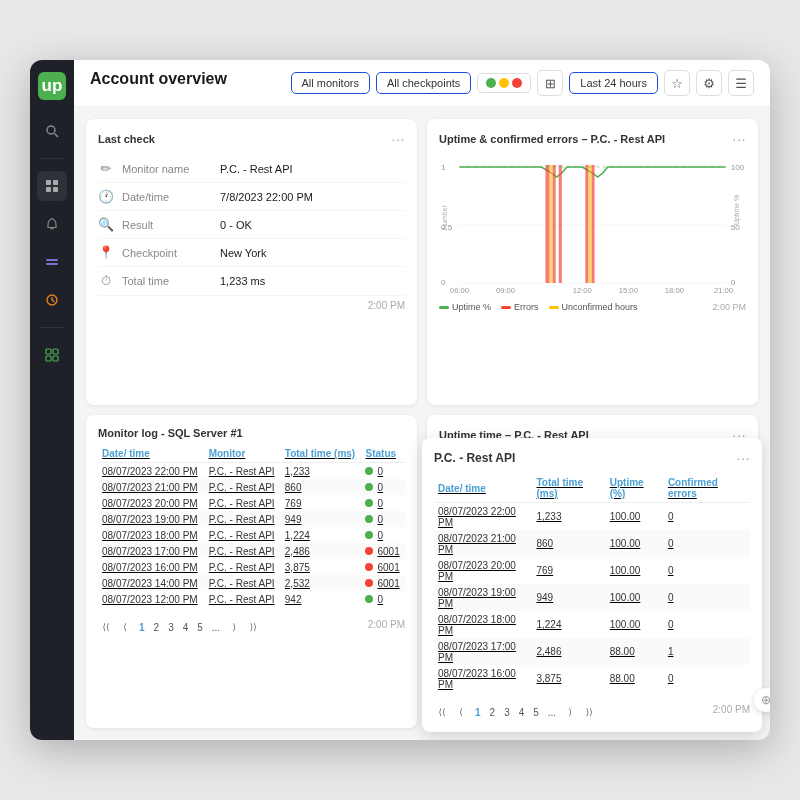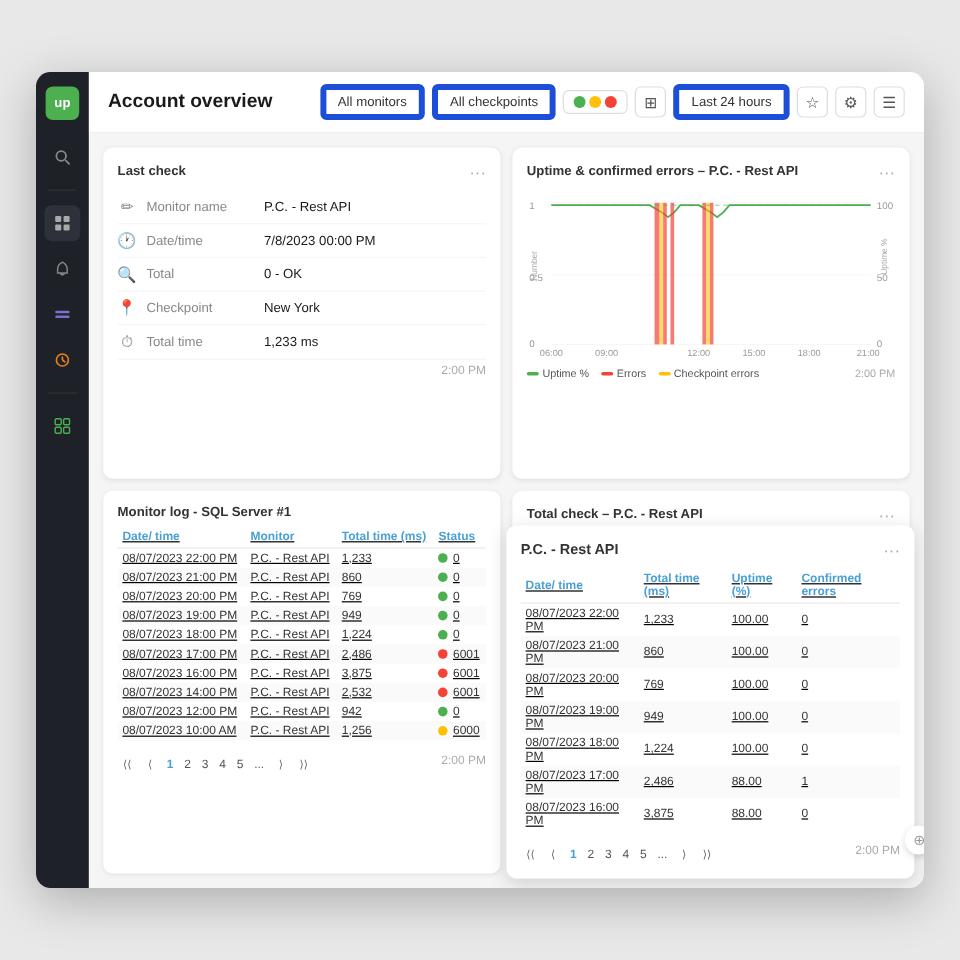--- a/index.html
+++ b/index.html
@@ -40,21 +40,21 @@
     .sidebar-logo {
       width: 28px;
       height: 28px;
       background: #4CAF50;
       border-radius: 6px;
       display: flex;
       align-items: center;
       justify-content: center;
       color: white;
       font-weight: 700;
-      font-size: 11px;
+      font-size: 17px;
       margin-bottom: 8px;
     }
     .sidebar-icon {
       width: 30px;
       height: 30px;
       display: flex;
       align-items: center;
       justify-content: center;
       border-radius: 6px;
       color: #666;
@@ -70,37 +70,37 @@
       display: flex;
       flex-direction: column;
       overflow: hidden;
     }
 
     
     .header {
       background: white;
       padding: 10px 16px;
       display: flex;
-      align-items: center;
+      align-items: flex-start;
       justify-content: space-between;
       border-bottom: 1px solid #eee;
     }
     .header-title {
       font-size: 16px;
       font-weight: 600;
       color: #1a1a1a;
     }
     .header-controls {
       display: flex;
       align-items: center;
       gap: 6px;
     }
     .btn-header {
       padding: 4px 10px;
-      border: 5px solid #1d4ed8;
+      border: 1px solid #1d4ed8;
       border-radius: 5px;
       background: white;
       font-size: 11px;
       cursor: pointer;
       color: #333;
     }
     .traffic-lights {
       display: flex;
       gap: 3px;
       padding: 4px 8px;
@@ -358,25 +358,25 @@
           <span class="card-menu">···</span>
         </div>
         <div class="check-row">
           <span class="check-icon">✏</span>
           <span class="check-label">Monitor name</span>
           <span class="check-value">P.C. - Rest API</span>
         </div>
         <div class="check-row">
           <span class="check-icon">🕐</span>
           <span class="check-label">Date/time</span>
-          <span class="check-value">7/8/2023 00:00 PM</span>
+          <span class="check-value">7/8/2023 22:00 PM</span>
         </div>
         <div class="check-row">
           <span class="check-icon">🔍</span>
-          <span class="check-label">Total</span>
+          <span class="check-label">Result</span>
           <span class="check-value">0 - OK</span>
         </div>
         <div class="check-row">
           <span class="check-icon">📍</span>
           <span class="check-label">Checkpoint</span>
           <span class="check-value">New York</span>
         </div>
         <div class="check-row">
           <span class="check-icon">⏱</span>
           <span class="check-label">Total time</span>
@@ -433,21 +433,21 @@
           <div class="legend-item">
             <div class="legend-color" style="background:#4CAF50"></div>
             <span>Uptime %</span>
           </div>
           <div class="legend-item">
             <div class="legend-color" style="background:#F44336"></div>
             <span>Errors</span>
           </div>
           <div class="legend-item">
             <div class="legend-color" style="background:#FFC107"></div>
-            <span>Checkpoint errors</span>
+            <span>Unconfirmed hours</span>
           </div>
           <span style="margin-left:auto;font-size:9px;color:#aaa">2:00 PM</span>
         </div>
       </div>
 
       <div class="card monitor-log-card">
         <div class="log-title">Monitor log - SQL Server #1</div>
         <table>
           <thead>
             <tr>
@@ -521,28 +521,20 @@
     <td>
                   <div class="status-col"><span class="status-dot dot-red"></span>6001</div>
                 </td>
   </tr>
               <tr>
     <td>08/07/2023 12:00 PM</td>
     <td>P.C. - Rest API</td>
     <td>942</td>
     <td>
                   <div class="status-col"><span class="status-dot dot-green"></span>0</div>
-                </td>
-  </tr>
-              <tr>
-    <td>08/07/2023 10:00 AM</td>
-    <td>P.C. - Rest API</td>
-    <td>1,256</td>
-    <td>
-                  <div class="status-col"><span class="status-dot dot-yellow"></span>6000</div>
                 </td>
   </tr>
             </tbody>
         </table>
         <div style="display:flex;justify-content:space-between;align-items:center;margin-top:6px;">
           <div class="pagination">
             <span class="page-btn">⟨⟨</span>
             <span class="page-btn">⟨</span>
             <span class="page-num active">1</span>
             <span class="page-num">2</span>
@@ -552,21 +544,21 @@
             <span class="page-num">...</span>
             <span class="page-btn">⟩</span>
             <span class="page-btn">⟩⟩</span>
           </div>
           <span style="font-size:10px;color:#aaa">2:00 PM</span>
         </div>
       </div>
 
       <div class="card total-time-card">
         <div class="card-header">
-          <span class="card-title">Total check – P.C. - Rest API</span>
+          <span class="card-title">Uptime time – P.C. - Rest API</span>
           <span class="card-menu">···</span>
         </div>
         <div class="chart-area">
           <svg width="100%" height="120" viewBox="0 0 300 120" preserveAspectRatio="none">
 
             <text x="2" y="12" font-size="8" fill="#999">7.5</text>
             <text x="2" y="55" font-size="8" fill="#999">5</text>
             <text x="2" y="85" font-size="8" fill="#999">2.5</text>
             <text x="2" y="112" font-size="8" fill="#999">0</text>
 

